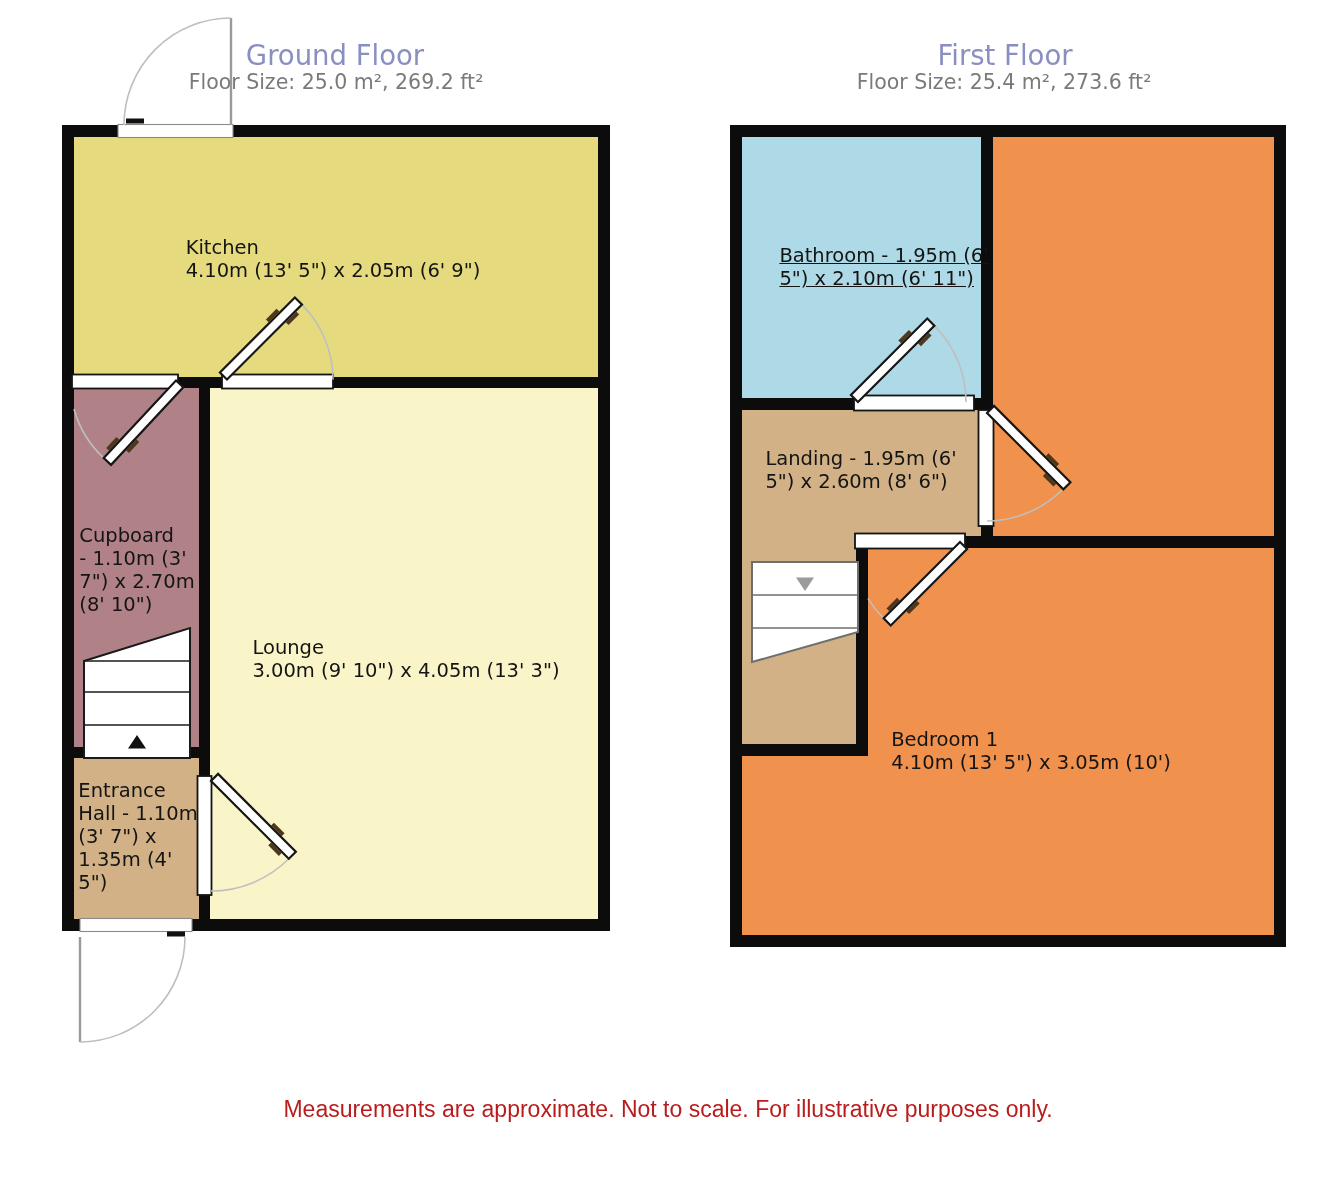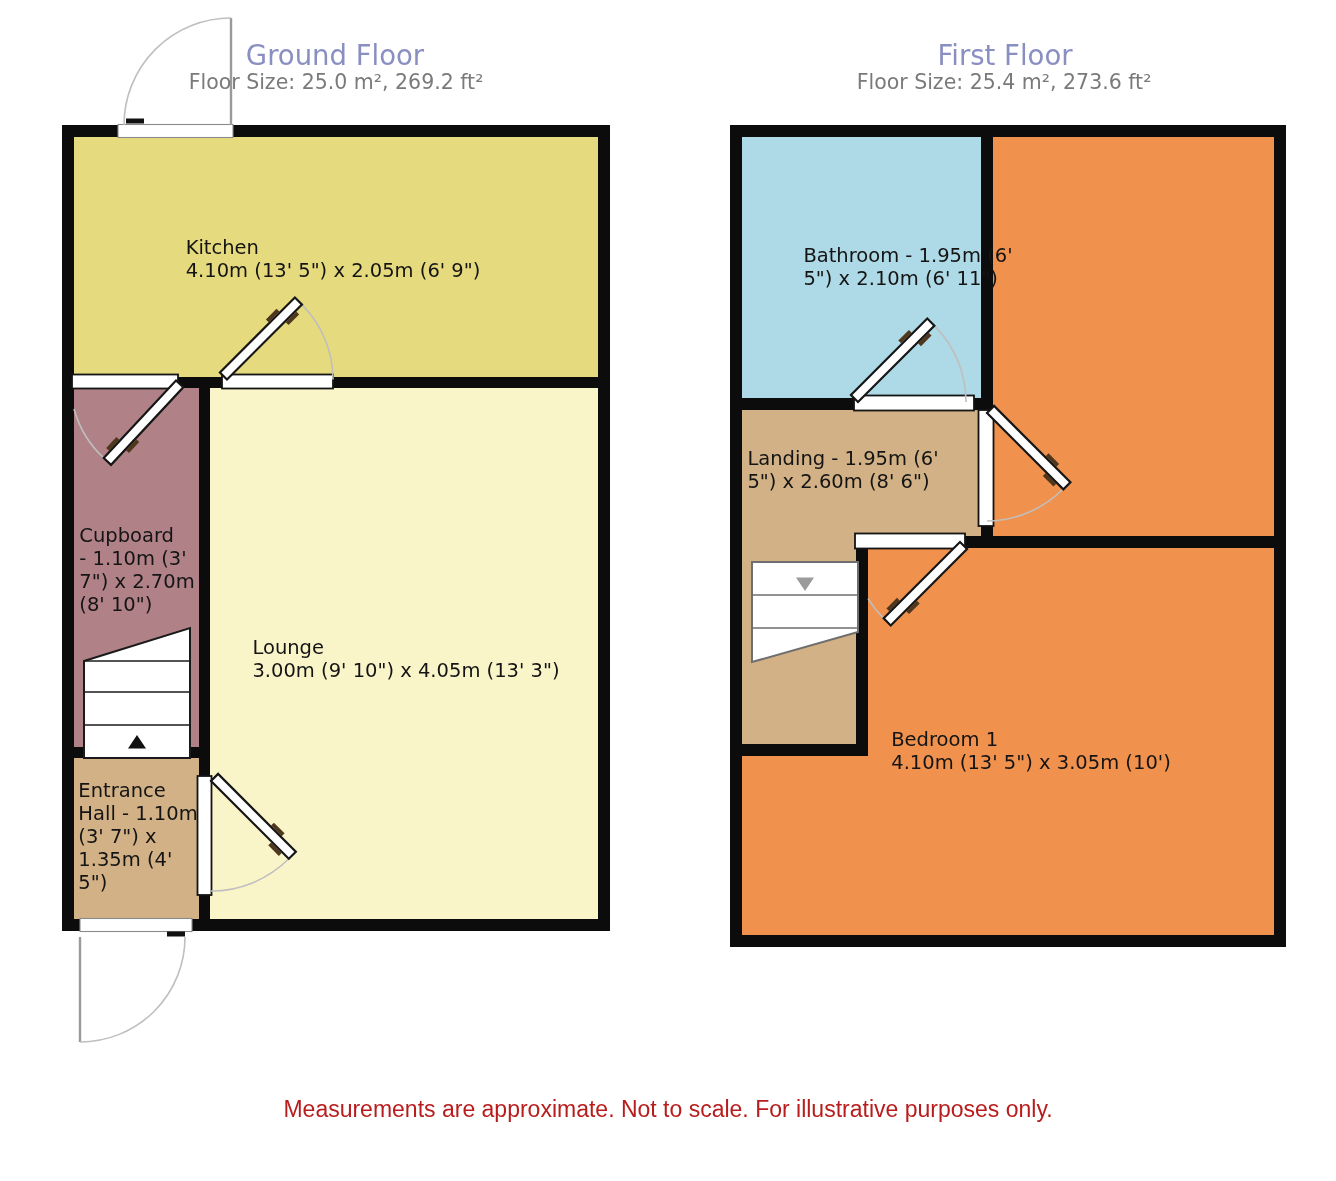--- a/index.html
+++ b/index.html
@@ -213,21 +213,21 @@
 7") x 2.70m
 (8' 10")</div>
   <div class="room-label" style="left:406px;top:636px;">Lounge
 3.00m (9' 10") x 4.05m (13' 3")</div>
   <div class="room-label" style="left:138px;top:779px;">Entrance
 Hall - 1.10m
 (3' 7") x
 1.35m (4'
 5")</div>
 
-  <div class="room-label" style="left:908px;top:244px;">Bathroom - 1.95m (6'
+  <div class="room-label" style="left:884px;top:244px;text-decoration:underline;">Bathroom - 1.95m (6'
 5") x 2.10m (6' 11")</div>
-  <div class="room-label" style="left:843px;top:447px;">Landing - 1.95m (6'
+  <div class="room-label" style="left:861px;top:447px;">Landing - 1.95m (6'
 5") x 2.60m (8' 6")</div>
   <div class="room-label" style="left:1031px;top:728px;">Bedroom 1
 4.10m (13' 5") x 3.05m (10')</div>
 
   <div class="disclaimer">Measurements are approximate. Not to scale. For illustrative purposes only.</div>
 </div>
 
 </body></html>

